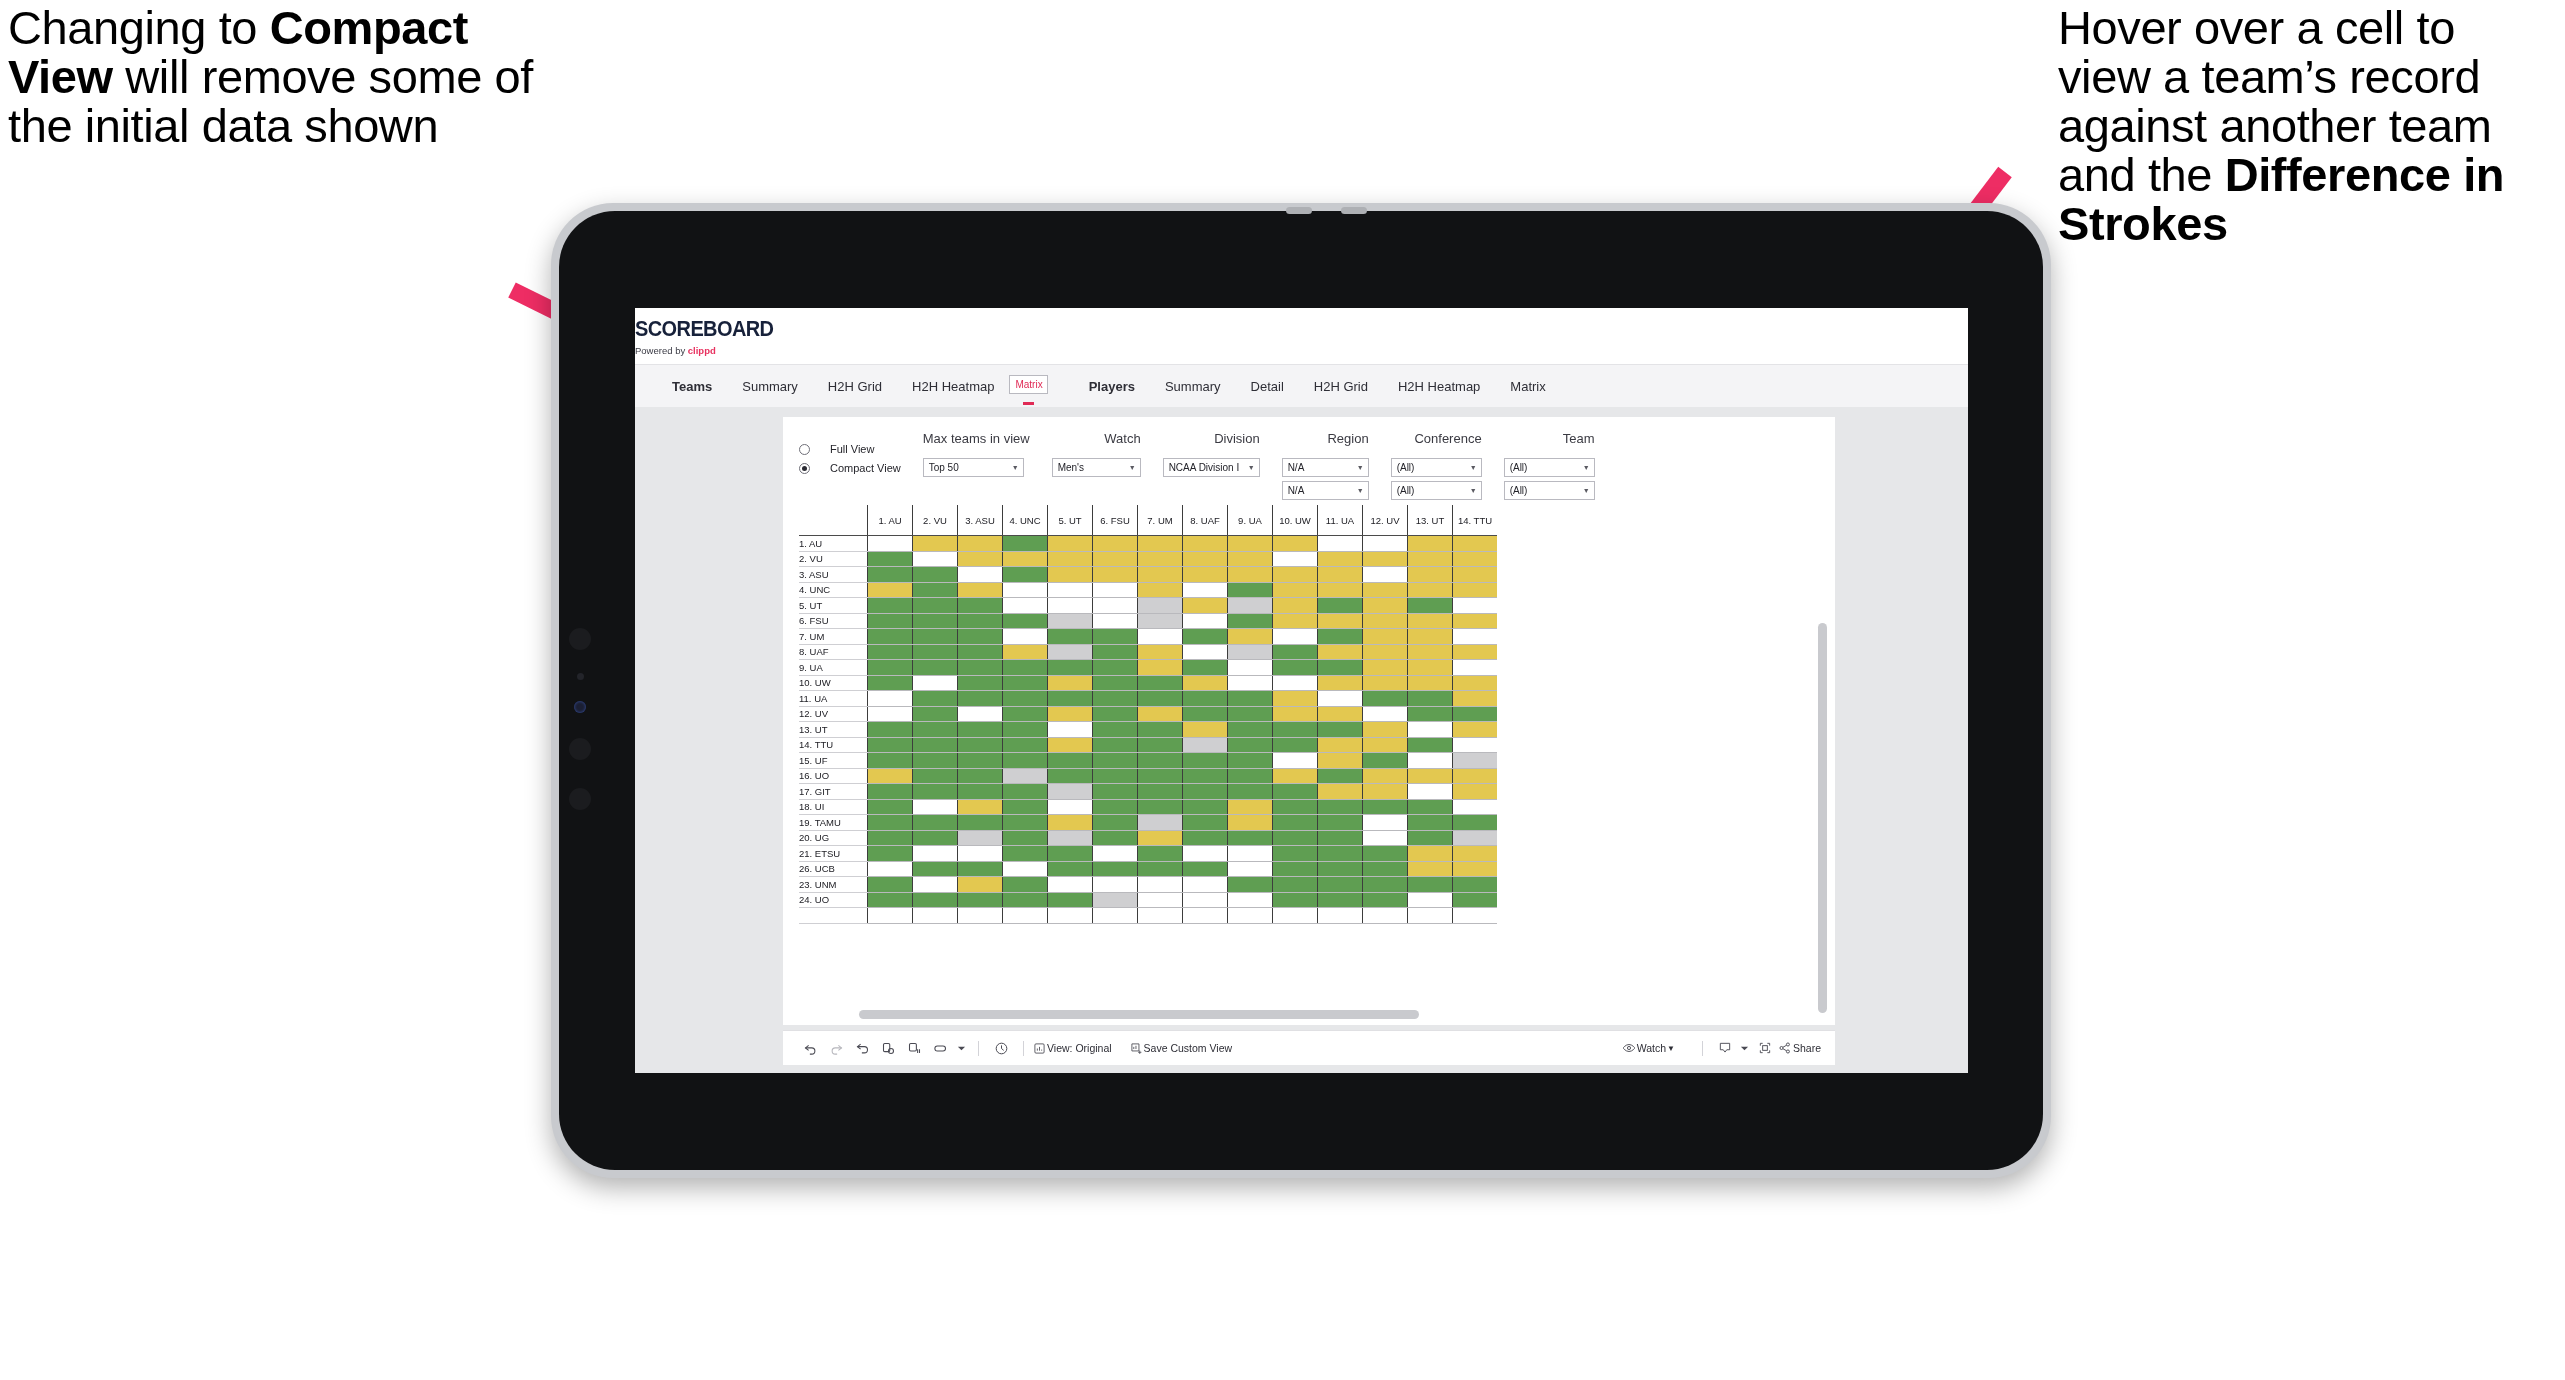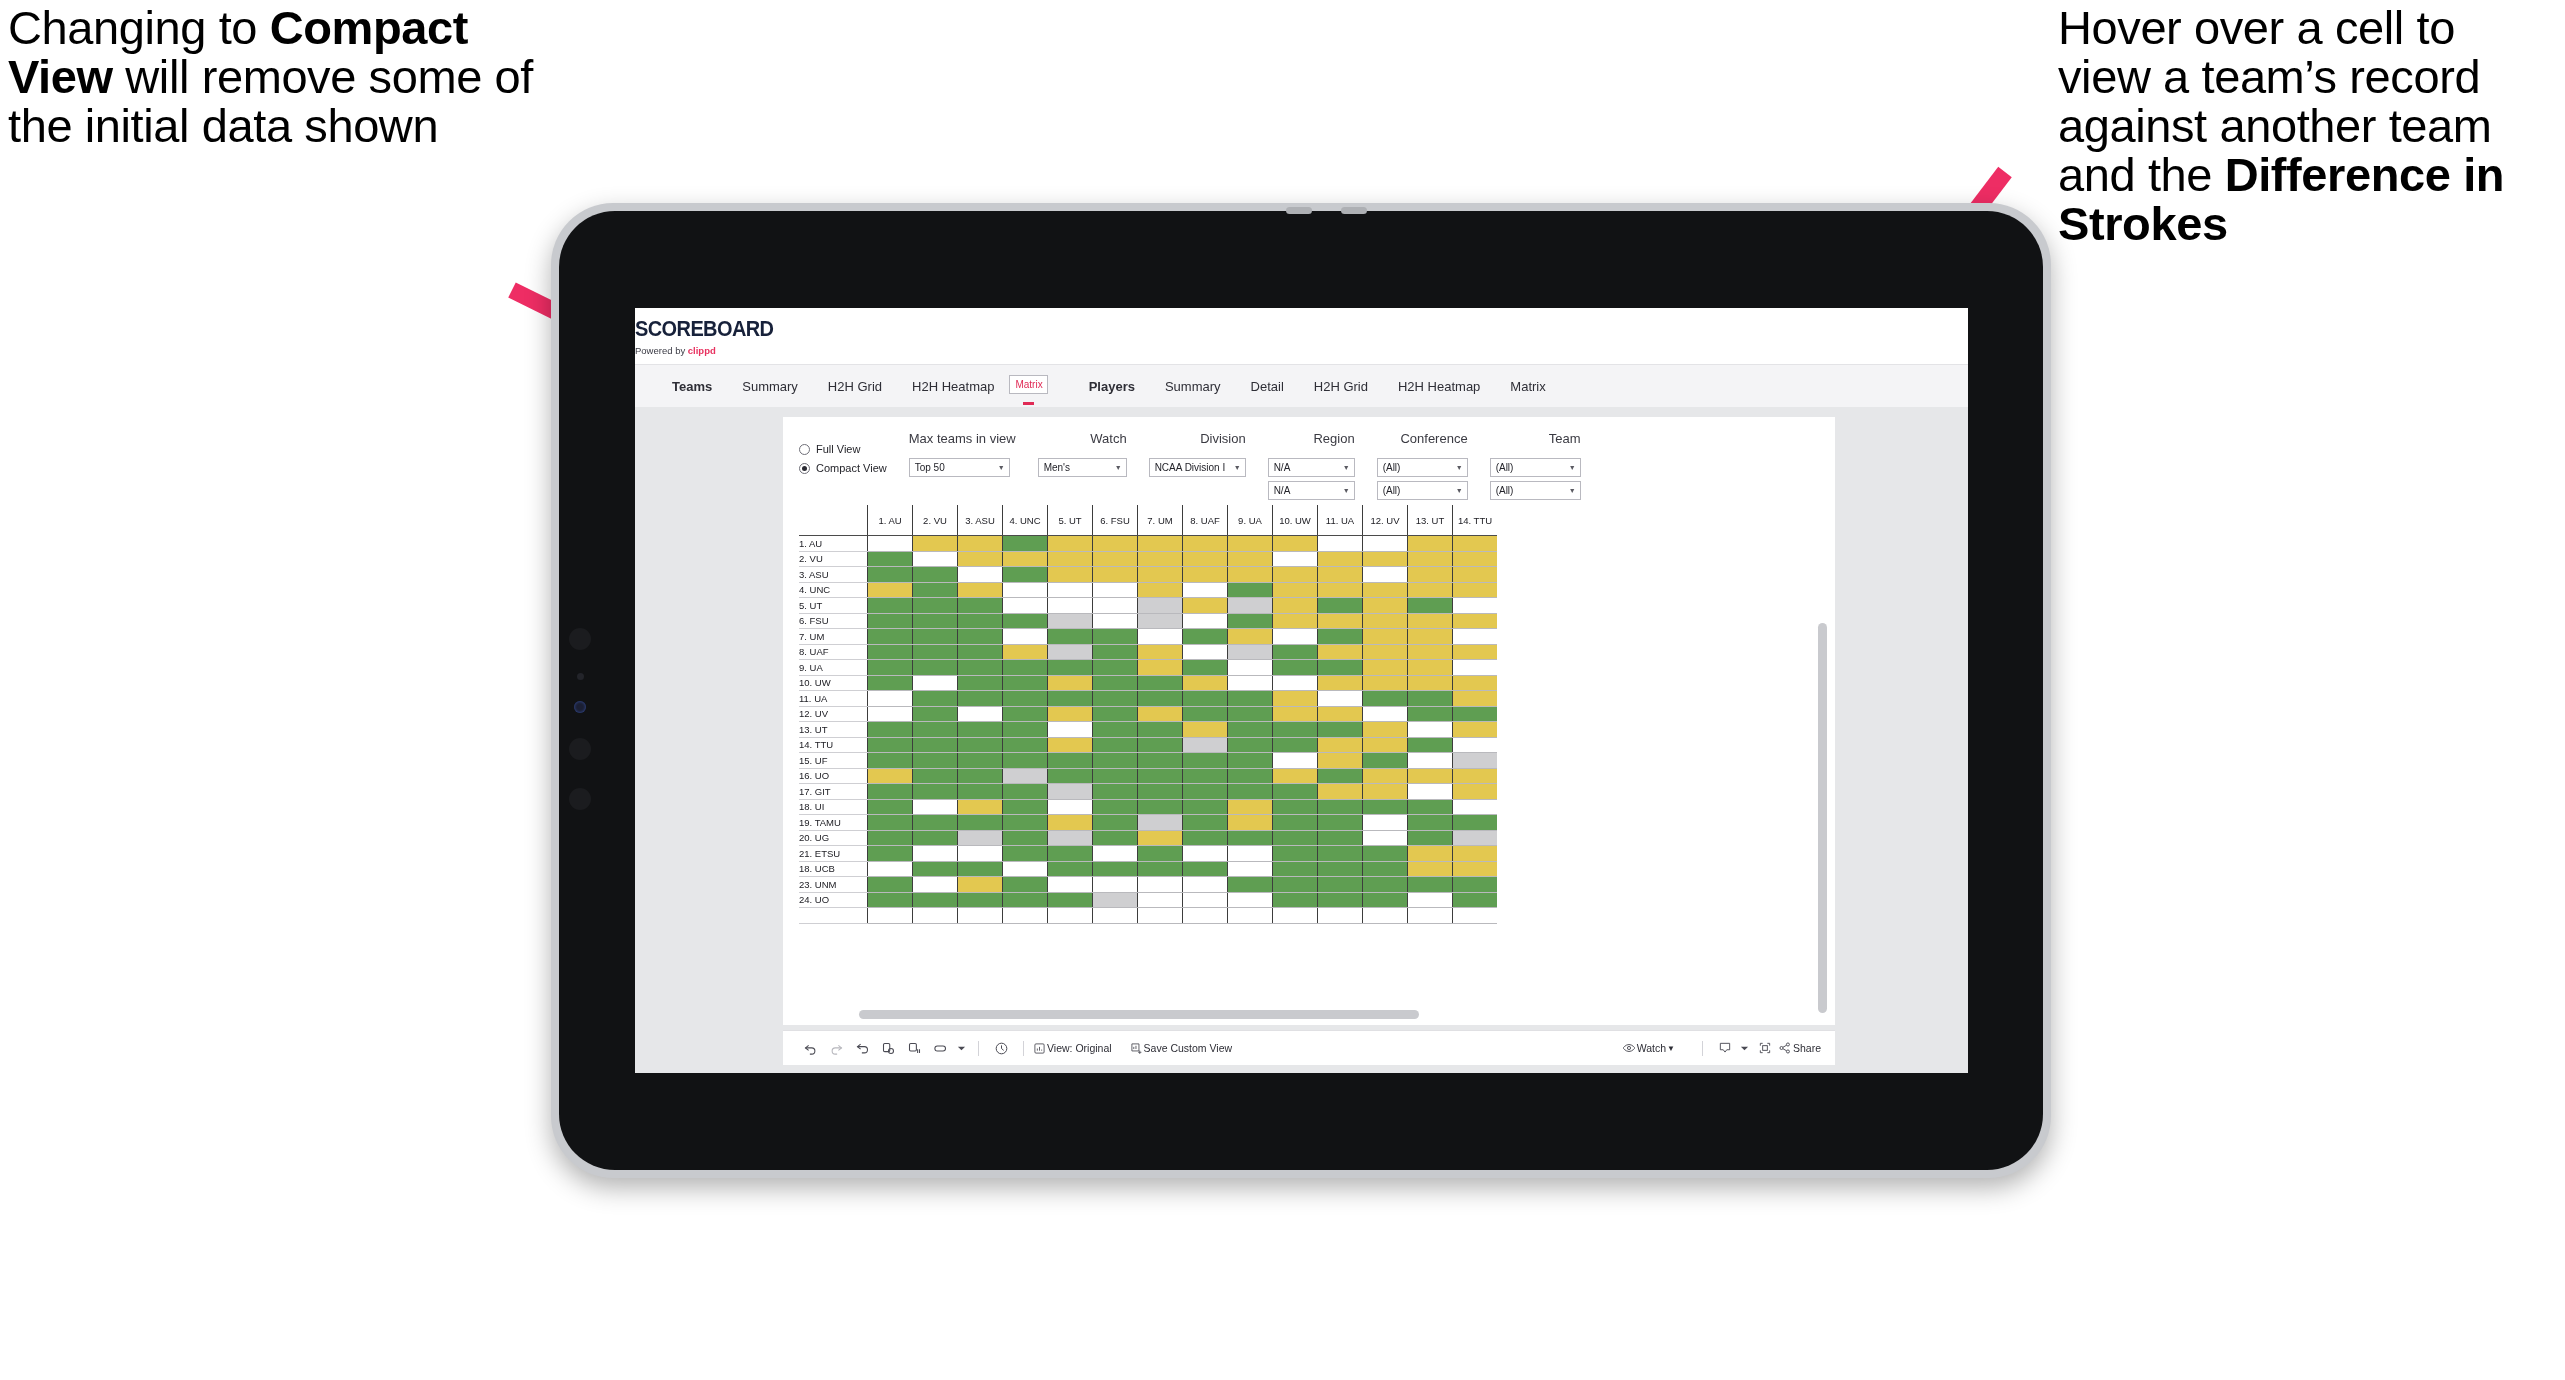--- a/index.html
+++ b/index.html
@@ -50,21 +50,21 @@
   .sn.sel:after{content:"";position:absolute;left:13px;right:13px;bottom:-12px;height:2.5px;background:#e02a55;}
   .sn-gap{width:26px;}
 
   
   .workspace{position:absolute;left:0;top:99px;right:0;bottom:0;background:#e6e7e9;}
   .sheet{position:absolute;left:148px;top:10px;right:133px;bottom:48px;background:#fff;}
 
   
   .filters{display:flex;align-items:flex-start;padding:14px 0 10px 16px;gap:22px;}
   .radio-col{display:flex;flex-direction:column;gap:7px;padding-top:12px;}
-  .rad{display:flex;align-items:center;gap:6px;font-size:11px;color:#25252b;}
+  .rad{display:flex;align-items:center;gap:20px;font-size:11px;color:#25252b;}
   .rad .circ{width:9px;height:9px;border-radius:50%;border:1.3px solid #6f6f78;background:#fff;
      display:inline-block;position:relative;}
   .rad.on .circ:after{content:"";position:absolute;left:2px;top:2px;width:5px;height:5px;border-radius:50%;background:#2b2b33;}
   .fgrp{display:flex;flex-direction:column;}
   .flabel{font-size:13px;color:#3a3a42;margin-bottom:12px;text-align:right;}
   .sel{height:17px;border:1px solid #b9b9c0;background:#fff;display:flex;align-items:center;
      justify-content:space-between;padding:0 4px 0 5px;font-size:10px;color:#23232a;margin-bottom:4px;}
   .sel .car{font-size:7px;color:#5a5a62;}
   .w-90{width:90px}.w-78{width:78px}.w-86{width:86px}.w-76{width:76px}.w-80{width:80px}
 
@@ -599,21 +599,21 @@
                 <td class="cell c-g"></td>
                 <td class="cell c-w"></td>
                 <td class="cell c-w"></td>
                 <td class="cell c-g"></td>
                 <td class="cell c-g"></td>
                 <td class="cell c-g"></td>
                 <td class="cell c-y"></td>
                 <td class="cell c-y"></td>
               </tr>
               <tr>
-                <td class="rowh">18. UCB</td>
+                <td class="rowh">26. UCB</td>
                 <td class="cell c-w"></td>
                 <td class="cell c-g"></td>
                 <td class="cell c-g"></td>
                 <td class="cell c-w"></td>
                 <td class="cell c-g"></td>
                 <td class="cell c-g"></td>
                 <td class="cell c-g"></td>
                 <td class="cell c-g"></td>
                 <td class="cell c-w"></td>
                 <td class="cell c-g"></td>

